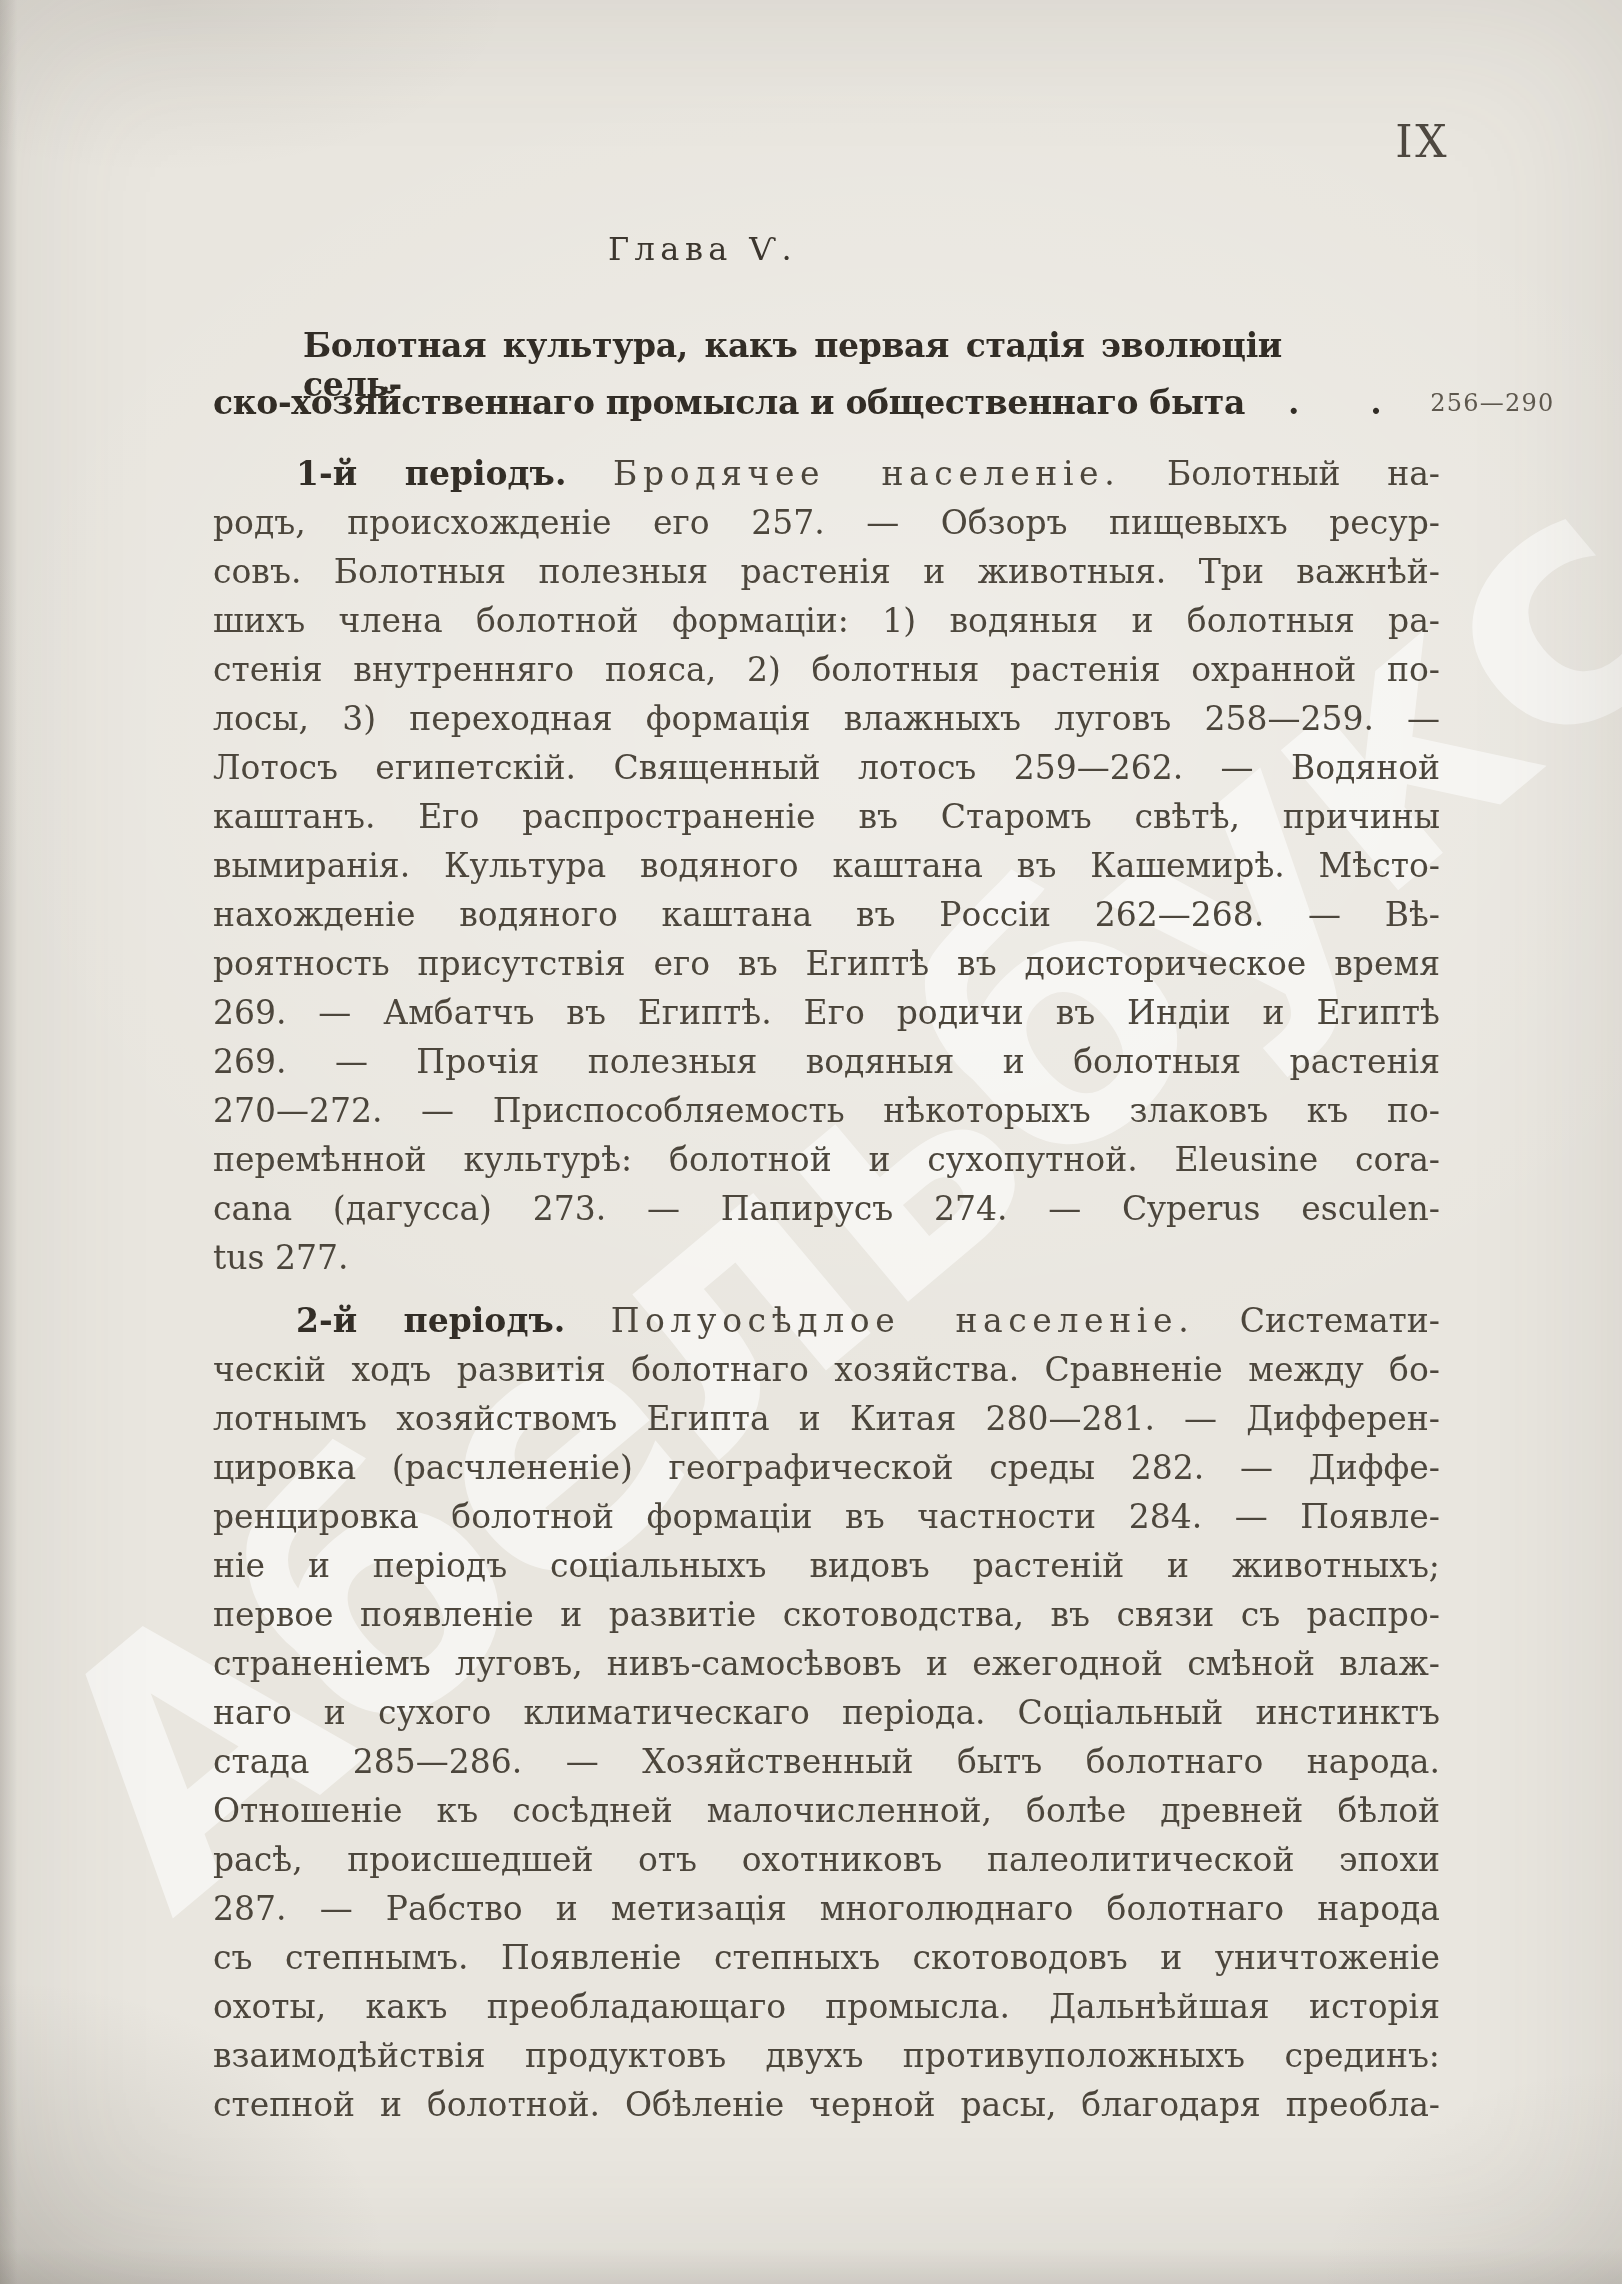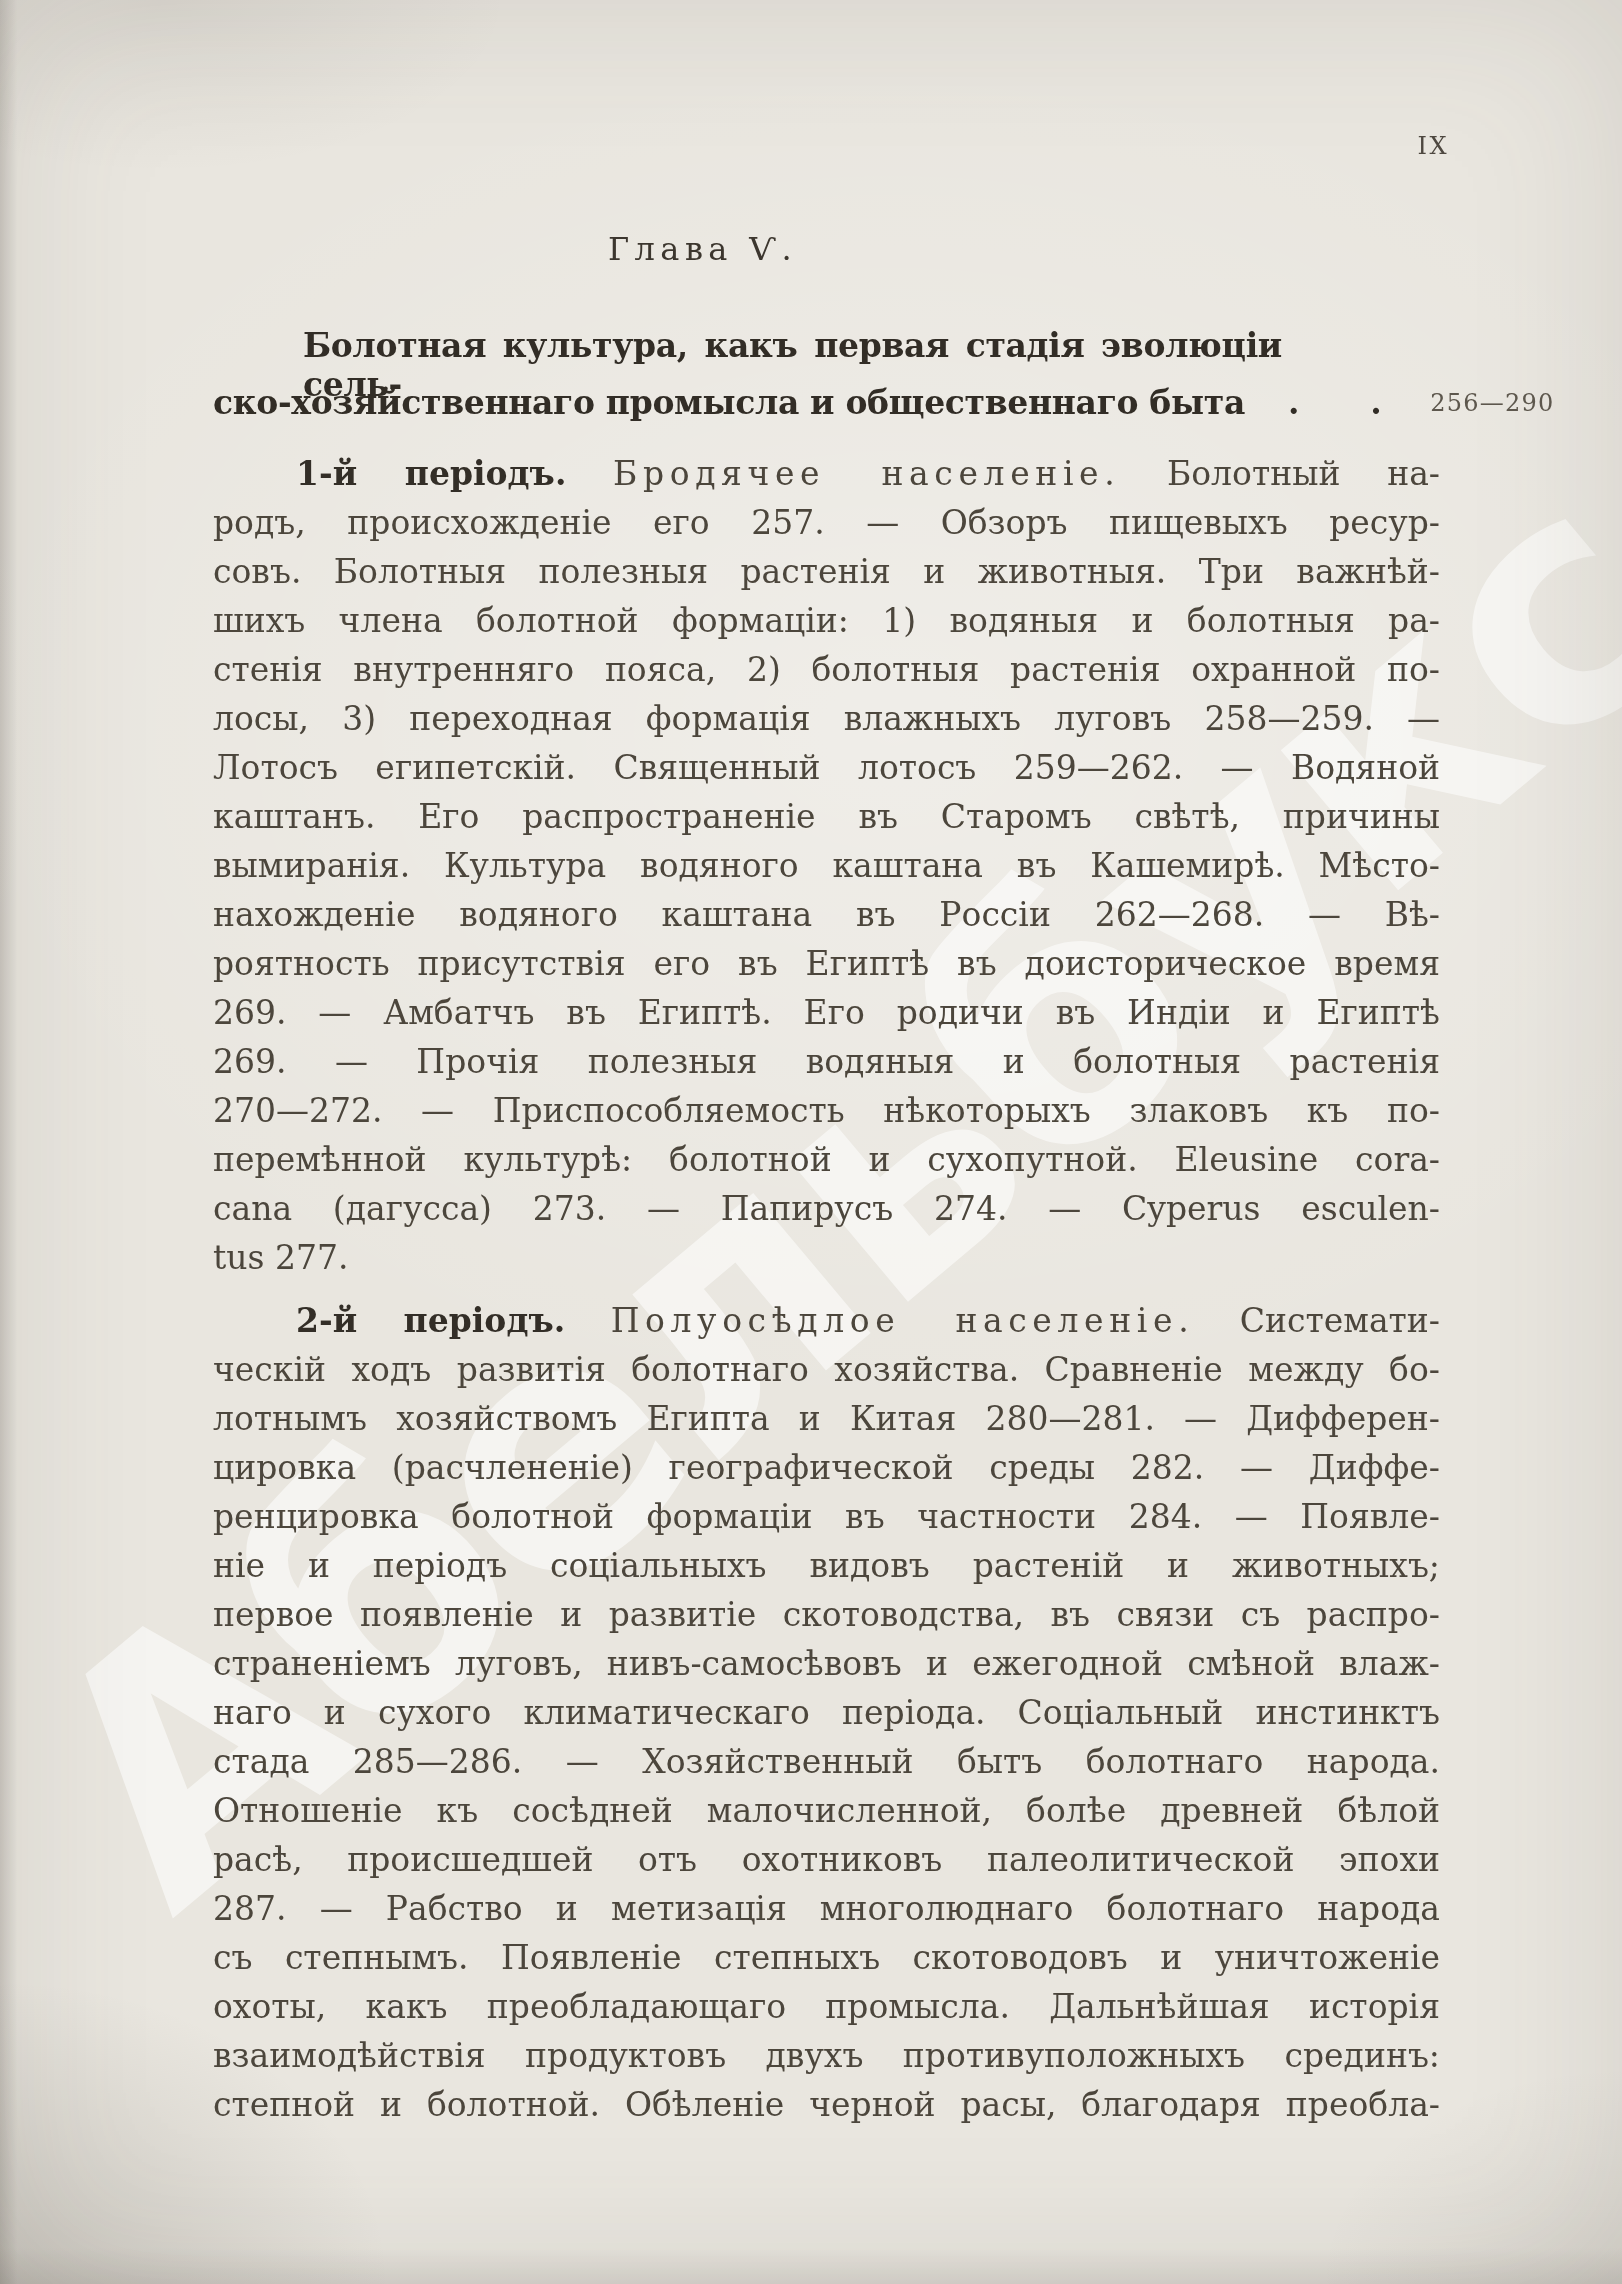--- a/index.html
+++ b/index.html
@@ -36,22 +36,22 @@
     font-family: "DejaVu Sans", sans-serif;
     font-weight: bold;
     font-size: 334px;
     letter-spacing: -7.4px;
     color: rgba(255,255,255,0.55);
     white-space: nowrap;
     pointer-events: none;
   }
   
   .page-number {
-    position: absolute; top: 132px; right: 174px;
-    font-size: 24px; letter-spacing: 2.5px;
+    position: absolute; top: 116px; right: 174px;
+    font-size: 44px; letter-spacing: 2.5px;
     color: #4e4840;
   }
   .content {
     position: absolute; left: 213px; top: 0; width: 1227px; height: 100%;
     color: #4c463c;
   }
   .chapter-title {
     position: absolute; top: 230px; left: 0; width: 100%;
     margin: 0;
     text-align: center;

